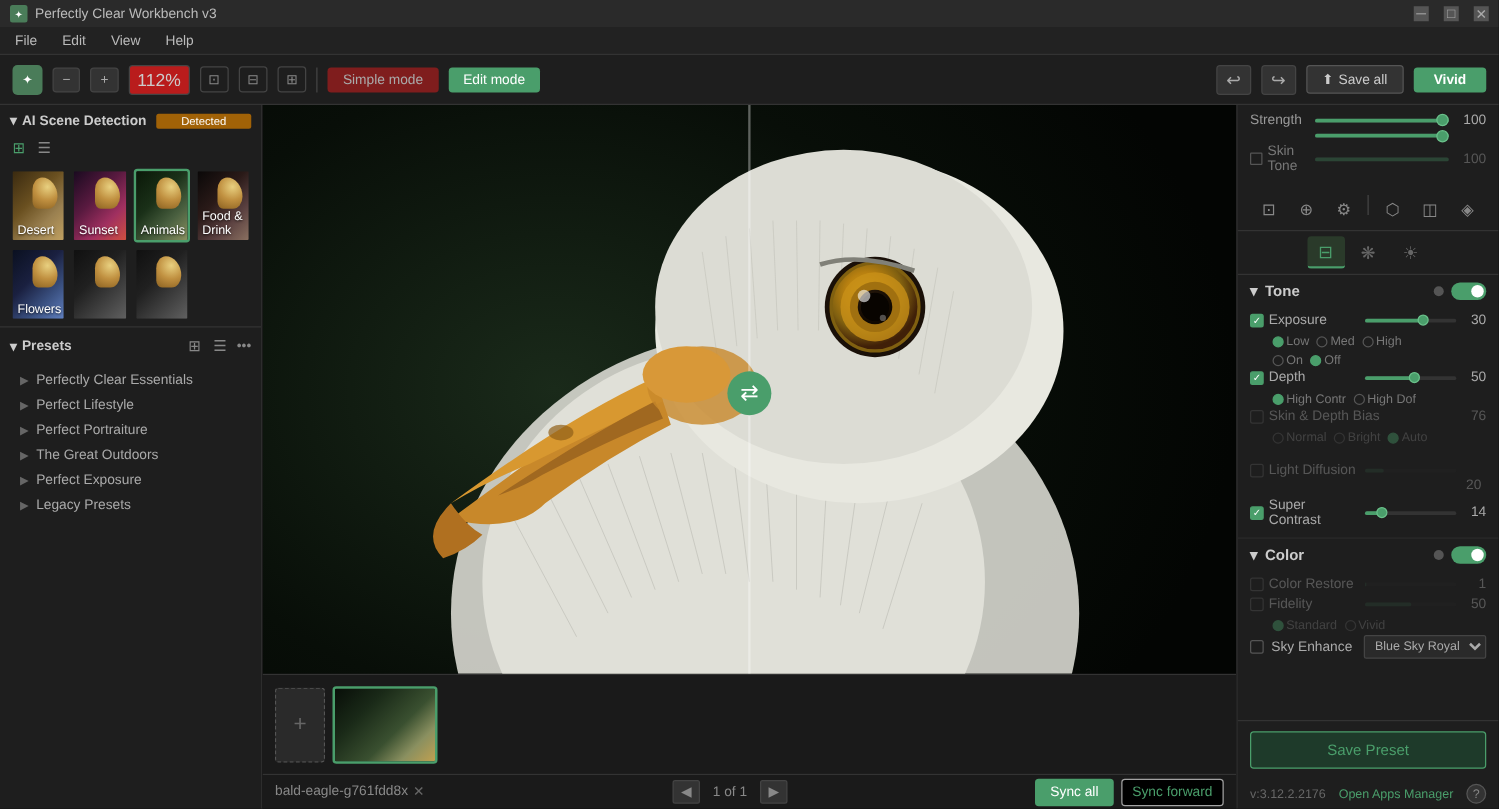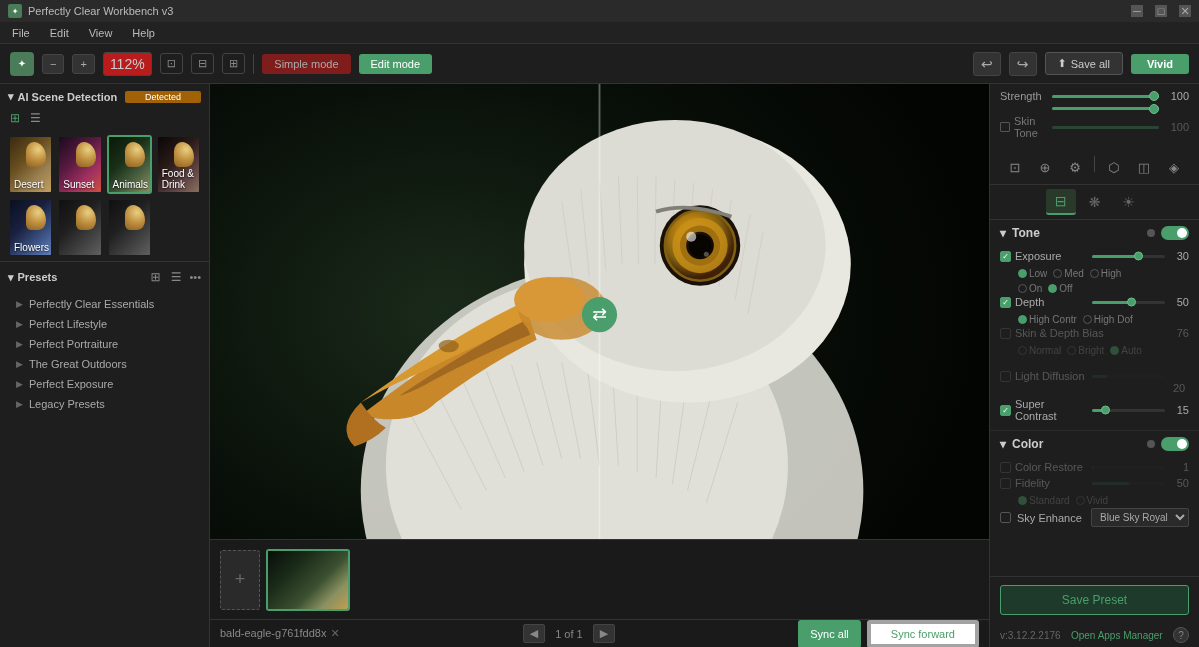--- a/index.html
+++ b/index.html
@@ -217,21 +217,21 @@
       align-items: center;
       padding: 0 10px;
       justify-content: space-between;
       flex-shrink: 0;
     }
     .file-name { font-size: 11px; color: #888; display: flex; align-items: flex-start; gap: 4px; }
     .nav-controls { display: flex; align-items: center; gap: 4px; }
     .nav-btn { background: #333; border: 1px solid #444; color: #888; padding: 2px 6px; font-size: 11px; cursor: pointer; border-radius: 2px; }
     .page-info { font-size: 11px; color: #888; padding: 0 6px; }
     .sync-btn { background: #4a9e6b; border: none; color: white; padding: 4px 12px; font-size: 11px; border-radius: 3px; cursor: pointer; }
-    .sync-fwd-btn { background: #ffffff; border: 4px solid #a3a3a3; color: #4a9e6b; padding: 4px 20px; font-size: 11px; border-radius: 3px; cursor: pointer; }
+    .sync-fwd-btn { background: #000000; border: 1px solid #a3a3a3; color: #4a9e6b; padding: 4px 8px; font-size: 11px; border-radius: 3px; cursor: pointer; }
 
     
     .right-panel {
       width: 210px;
       background: #1e1e1e;
       border-left: 1px solid #333;
       display: flex;
       flex-direction: column;
       flex-shrink: 0;
       overflow-y: auto;
@@ -877,21 +877,21 @@
           <span style="font-size:11px;color:#aaa;width:20px;text-align:center;flex-shrink:0;margin-top:24px;">20</span>
         </div>
 
         <div class="tone-row">
           <div class="tone-cb">✓</div>
           <span class="tone-label">Super Contrast</span>
           <div class="tone-slider-track">
             <div class="tone-slider-fill" style="width:15%"></div>
             <div class="tone-slider-thumb" style="left:13%"></div>
           </div>
-          <span style="font-size:11px;color:#aaa;width:20px;text-align:right;flex-shrink:0;">15</span>
+          <span style="font-size:11px;color:#aaa;width:20px;text-align:right;flex-shrink:0;">14</span>
         </div>
       </div>
     </div>
 
     <div class="color-section">
       <div class="color-header">
         <div class="color-title">
           <span>▾</span>
           <span>Color</span>
         </div>

